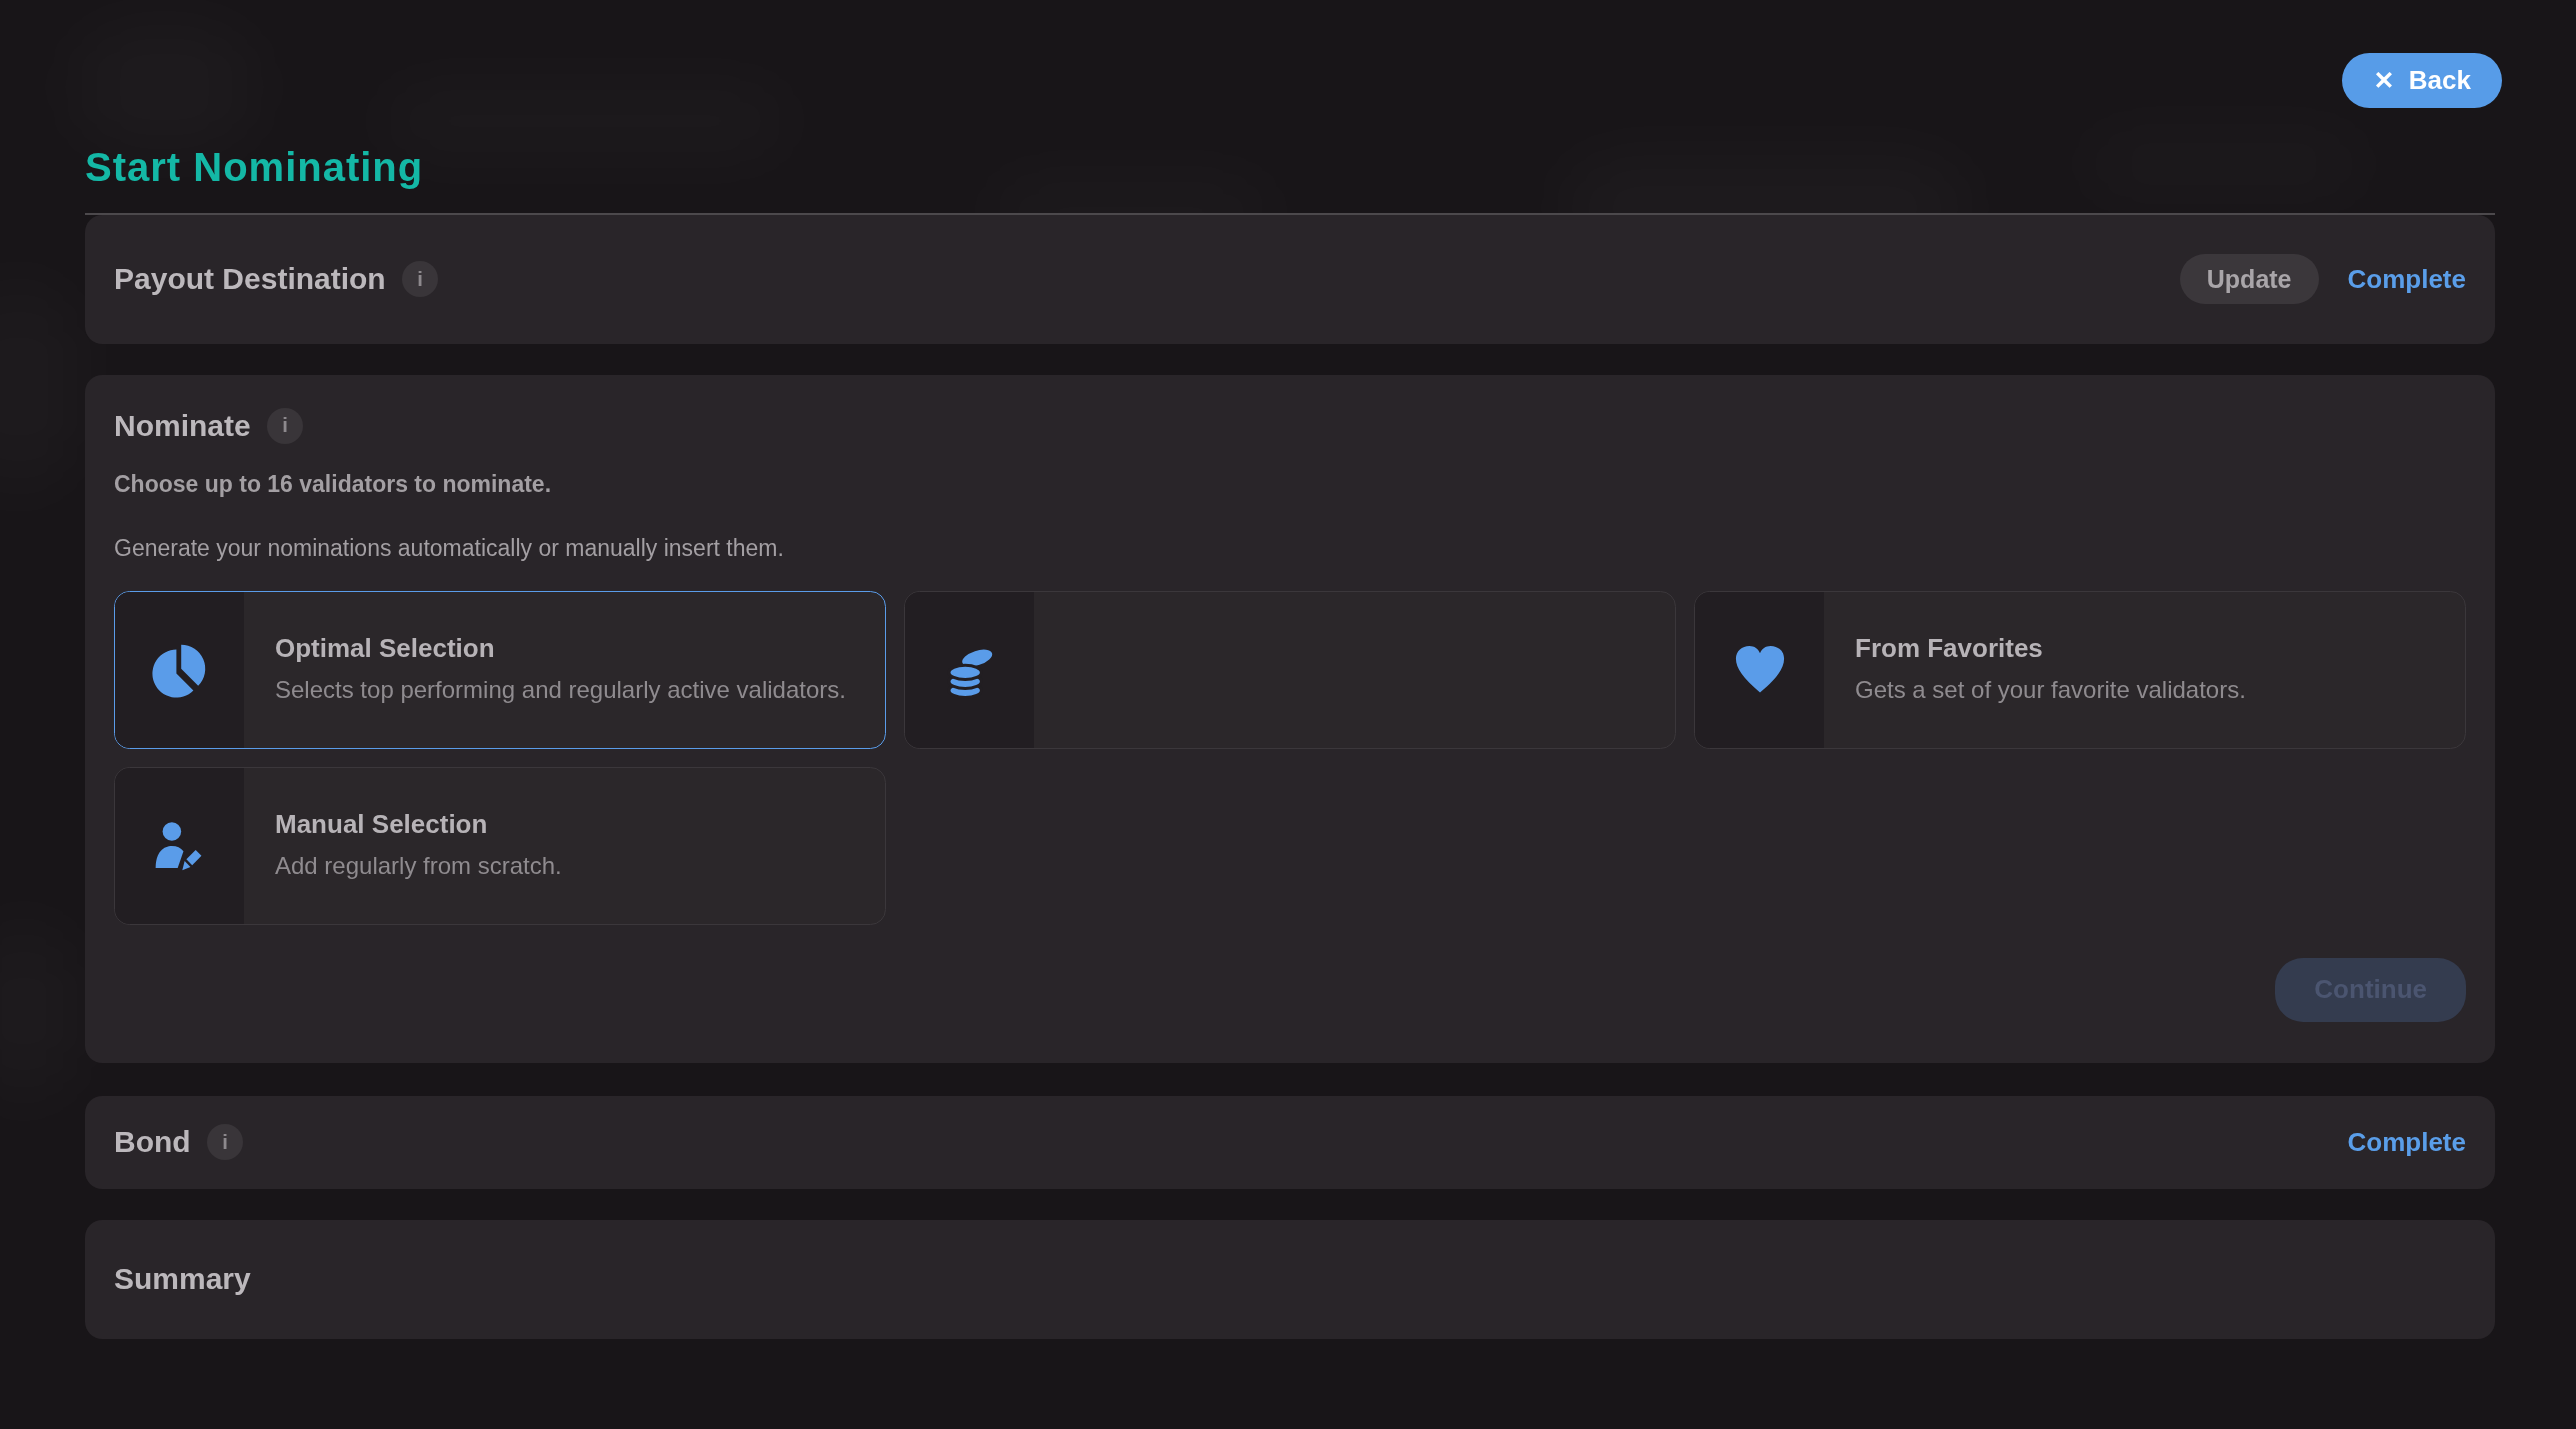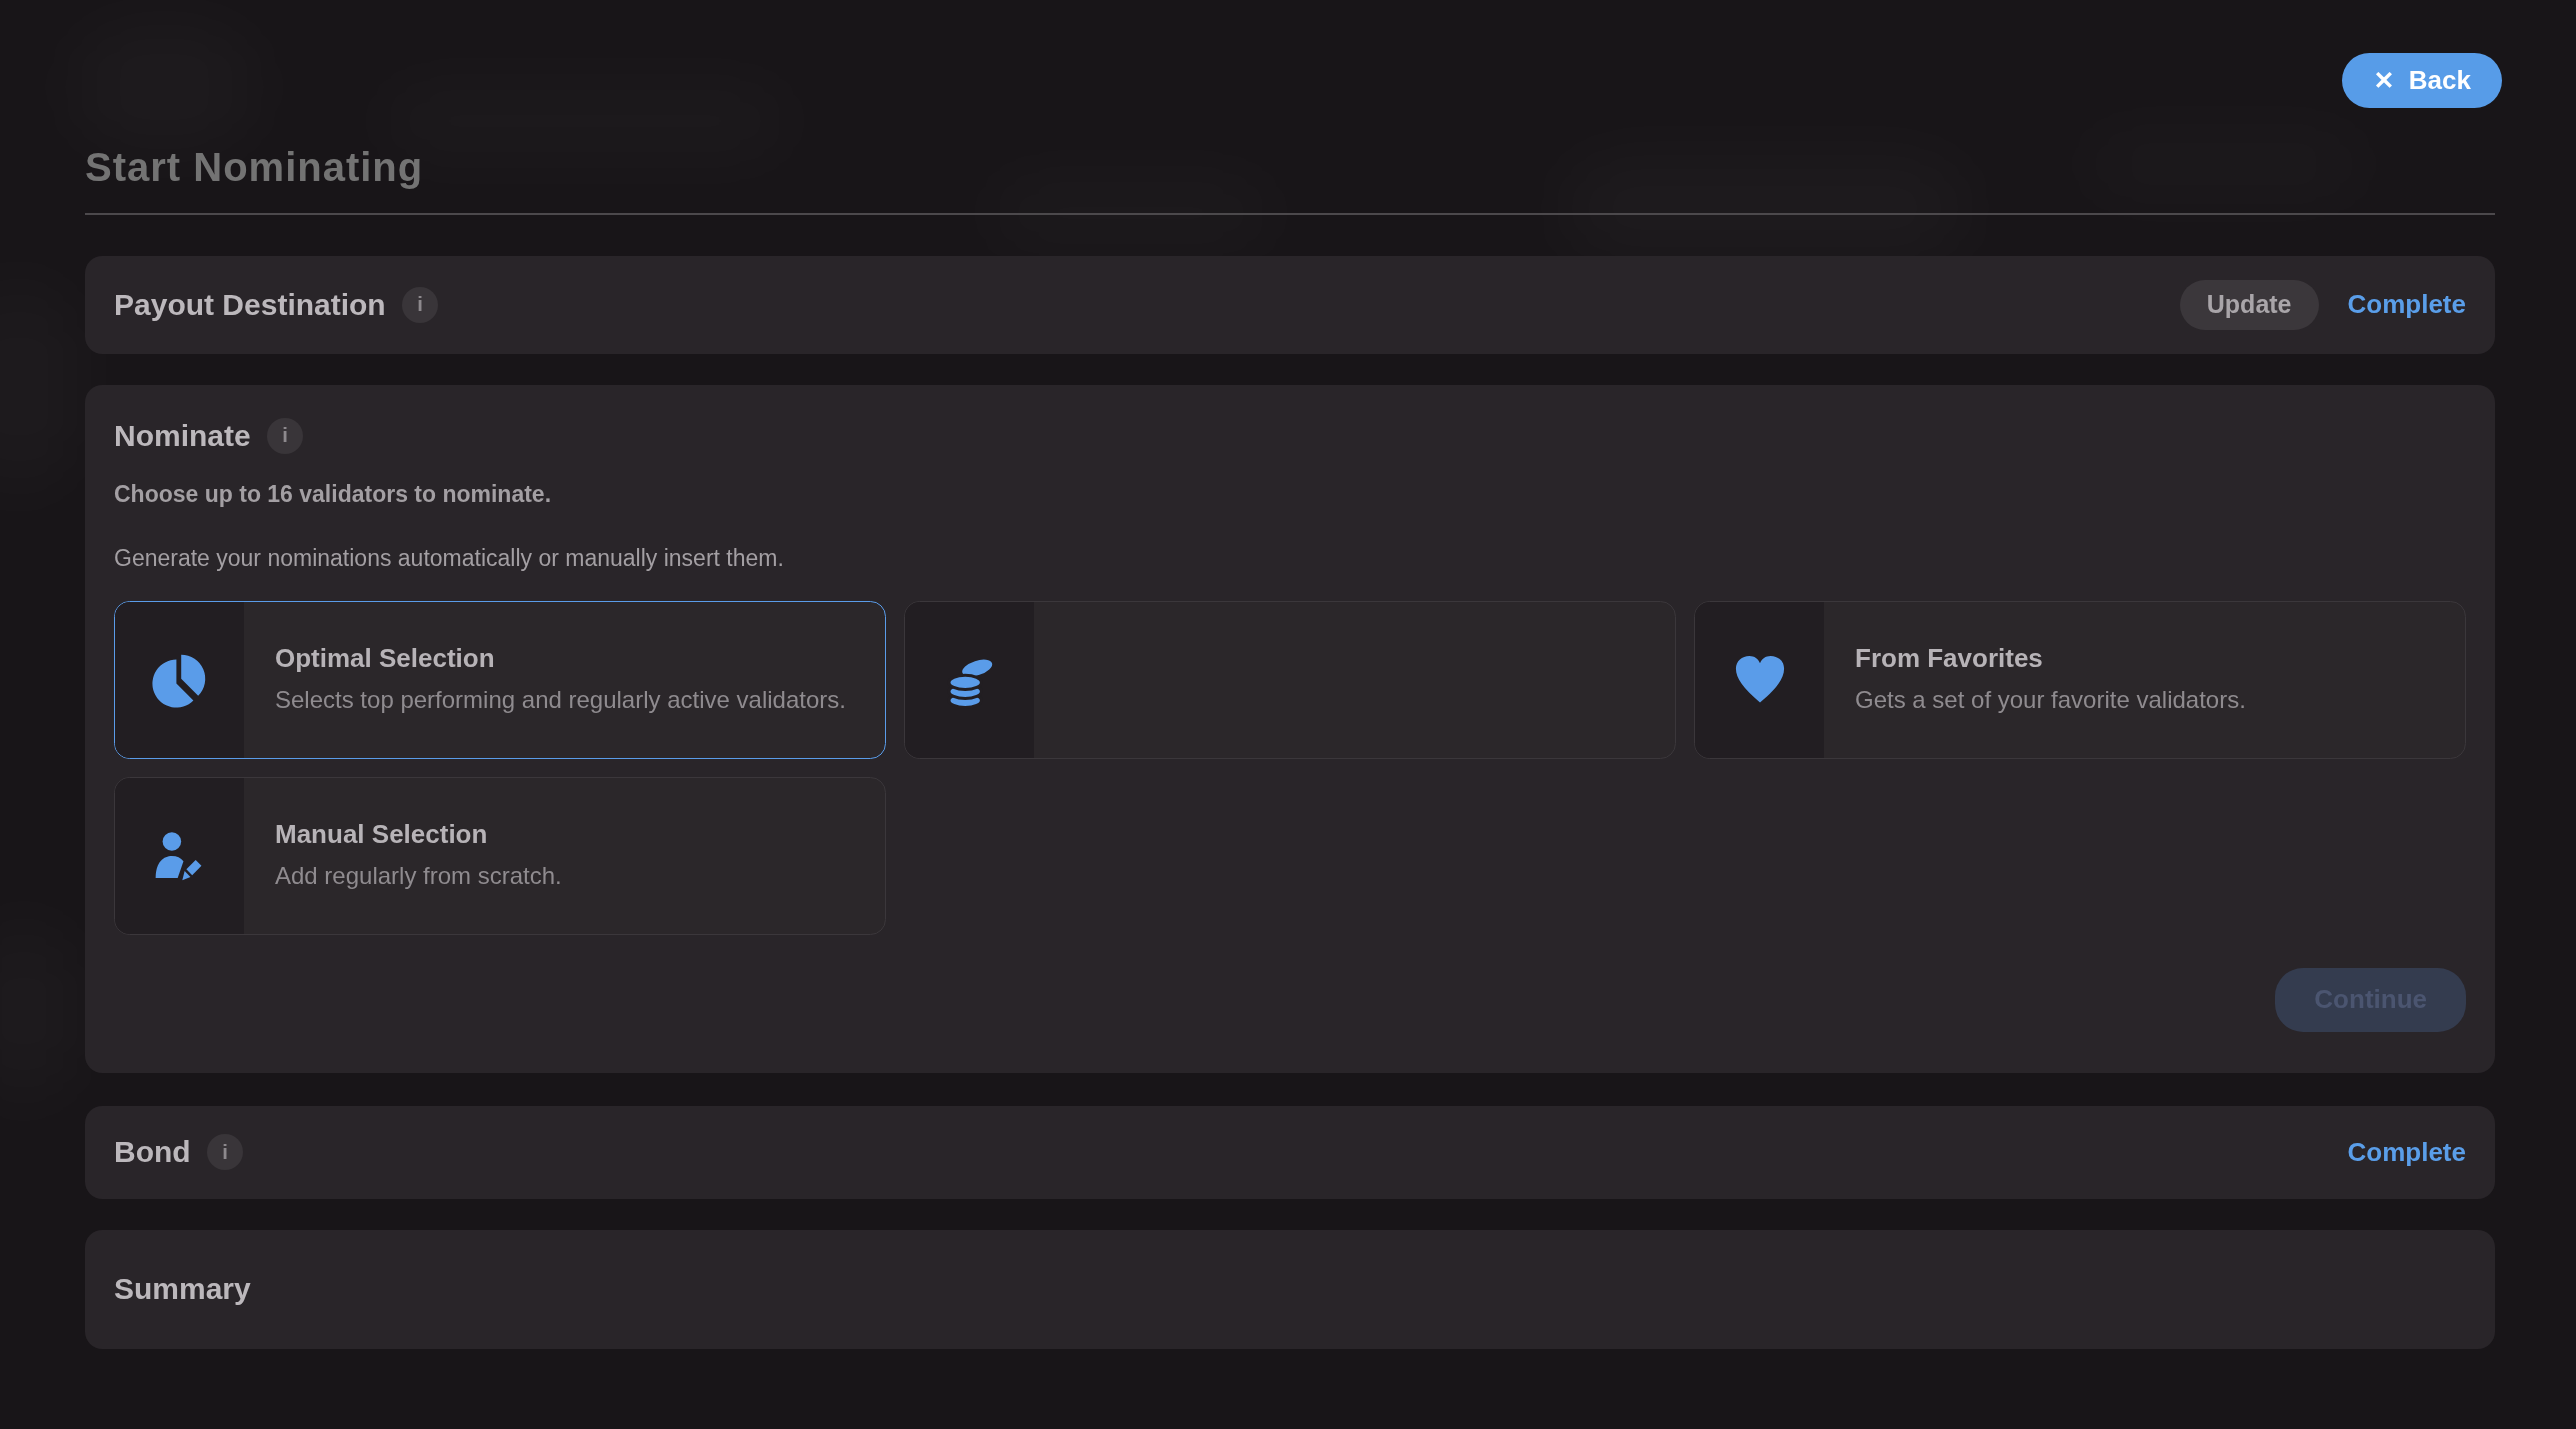--- a/index.html
+++ b/index.html
@@ -31,30 +31,30 @@
     display:flex; align-items:center; gap:14.5px;
     cursor:pointer;
   }
   .back-btn .x { font-size:25px; font-weight:700; line-height:1; }
 
   .container { position:absolute; left:85px; top:0; width:2410px; }
 
   .page-title {
     margin-top:145px;
     font-size:40px; font-weight:700; letter-spacing:1px;
-    color:#737373;
+    color:#14b8a6;
   }
   .divider { margin-top:23px; height:1.9px; background:#4c494c; }
 
   .section {
     background:#292529; border-radius:17.4px;
     padding:0 29px;
     display:flex; align-items:center;
   }
-  .section.payout  { margin-top:41px; height:98px; }
+  .section.payout  { height:129px; }
   .section.bond    { margin-top:33px; height:93px;  }
   .section.summary { margin-top:31px; height:119px; }
 
   .section-title { font-size:30px; font-weight:700; color:#bcb8bc; }
   .info-badge {
     width:36px; height:36px; border-radius:50%;
     background:#393539; color:#8d898d;
     font-size:20.3px; font-weight:700; font-style:normal;
     display:flex; align-items:center; justify-content:center;
     margin-left:16.4px; cursor:pointer;

